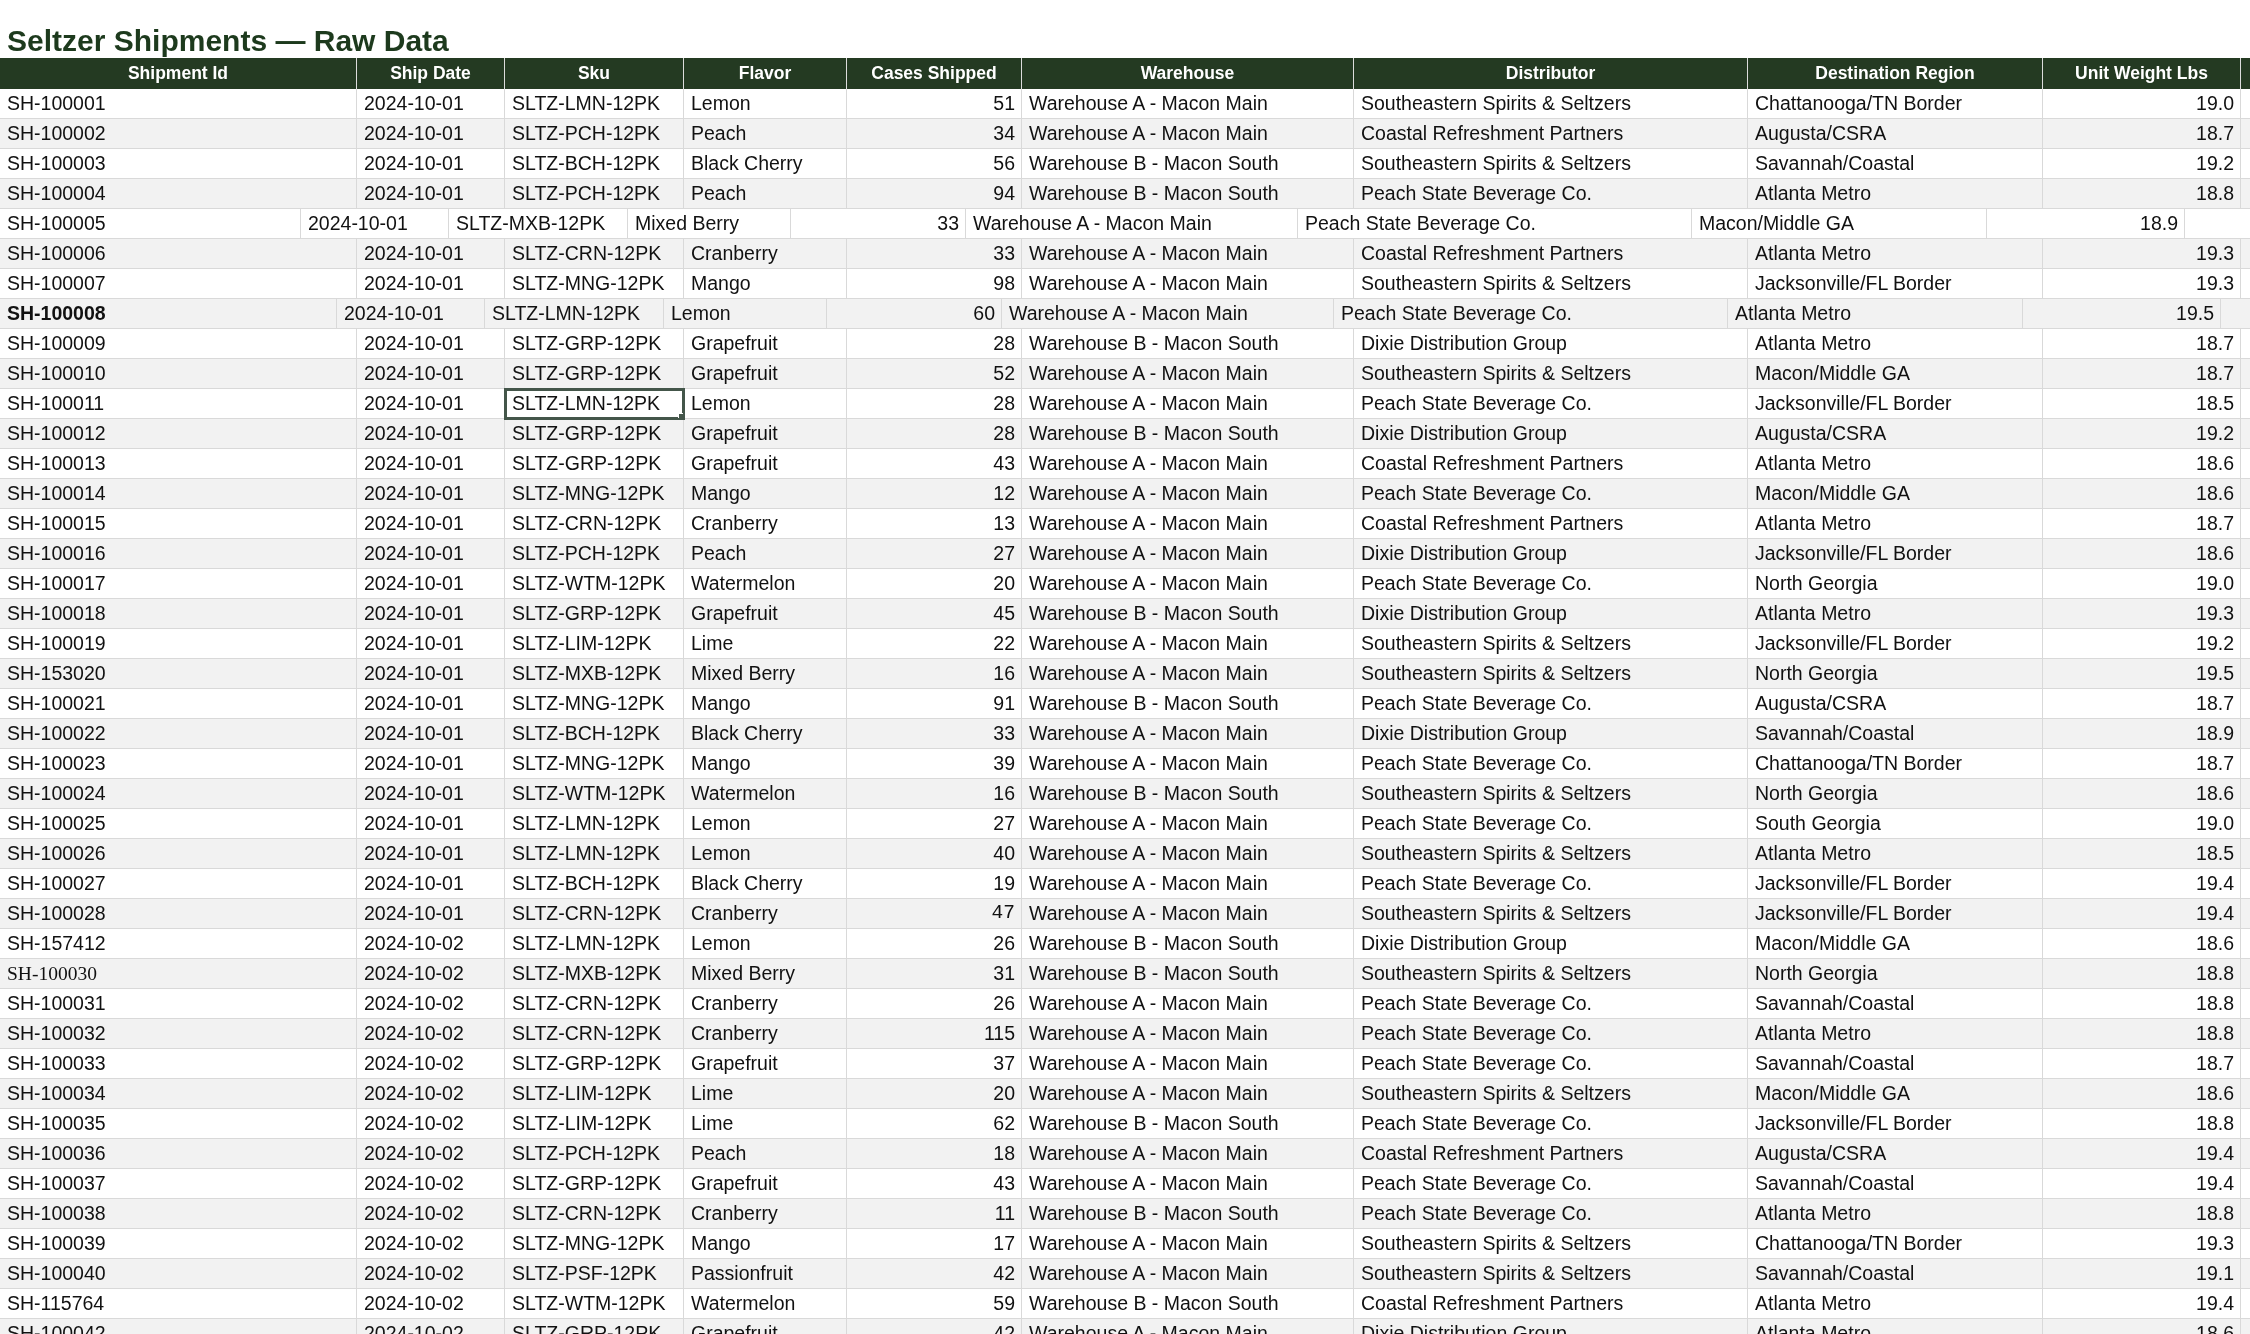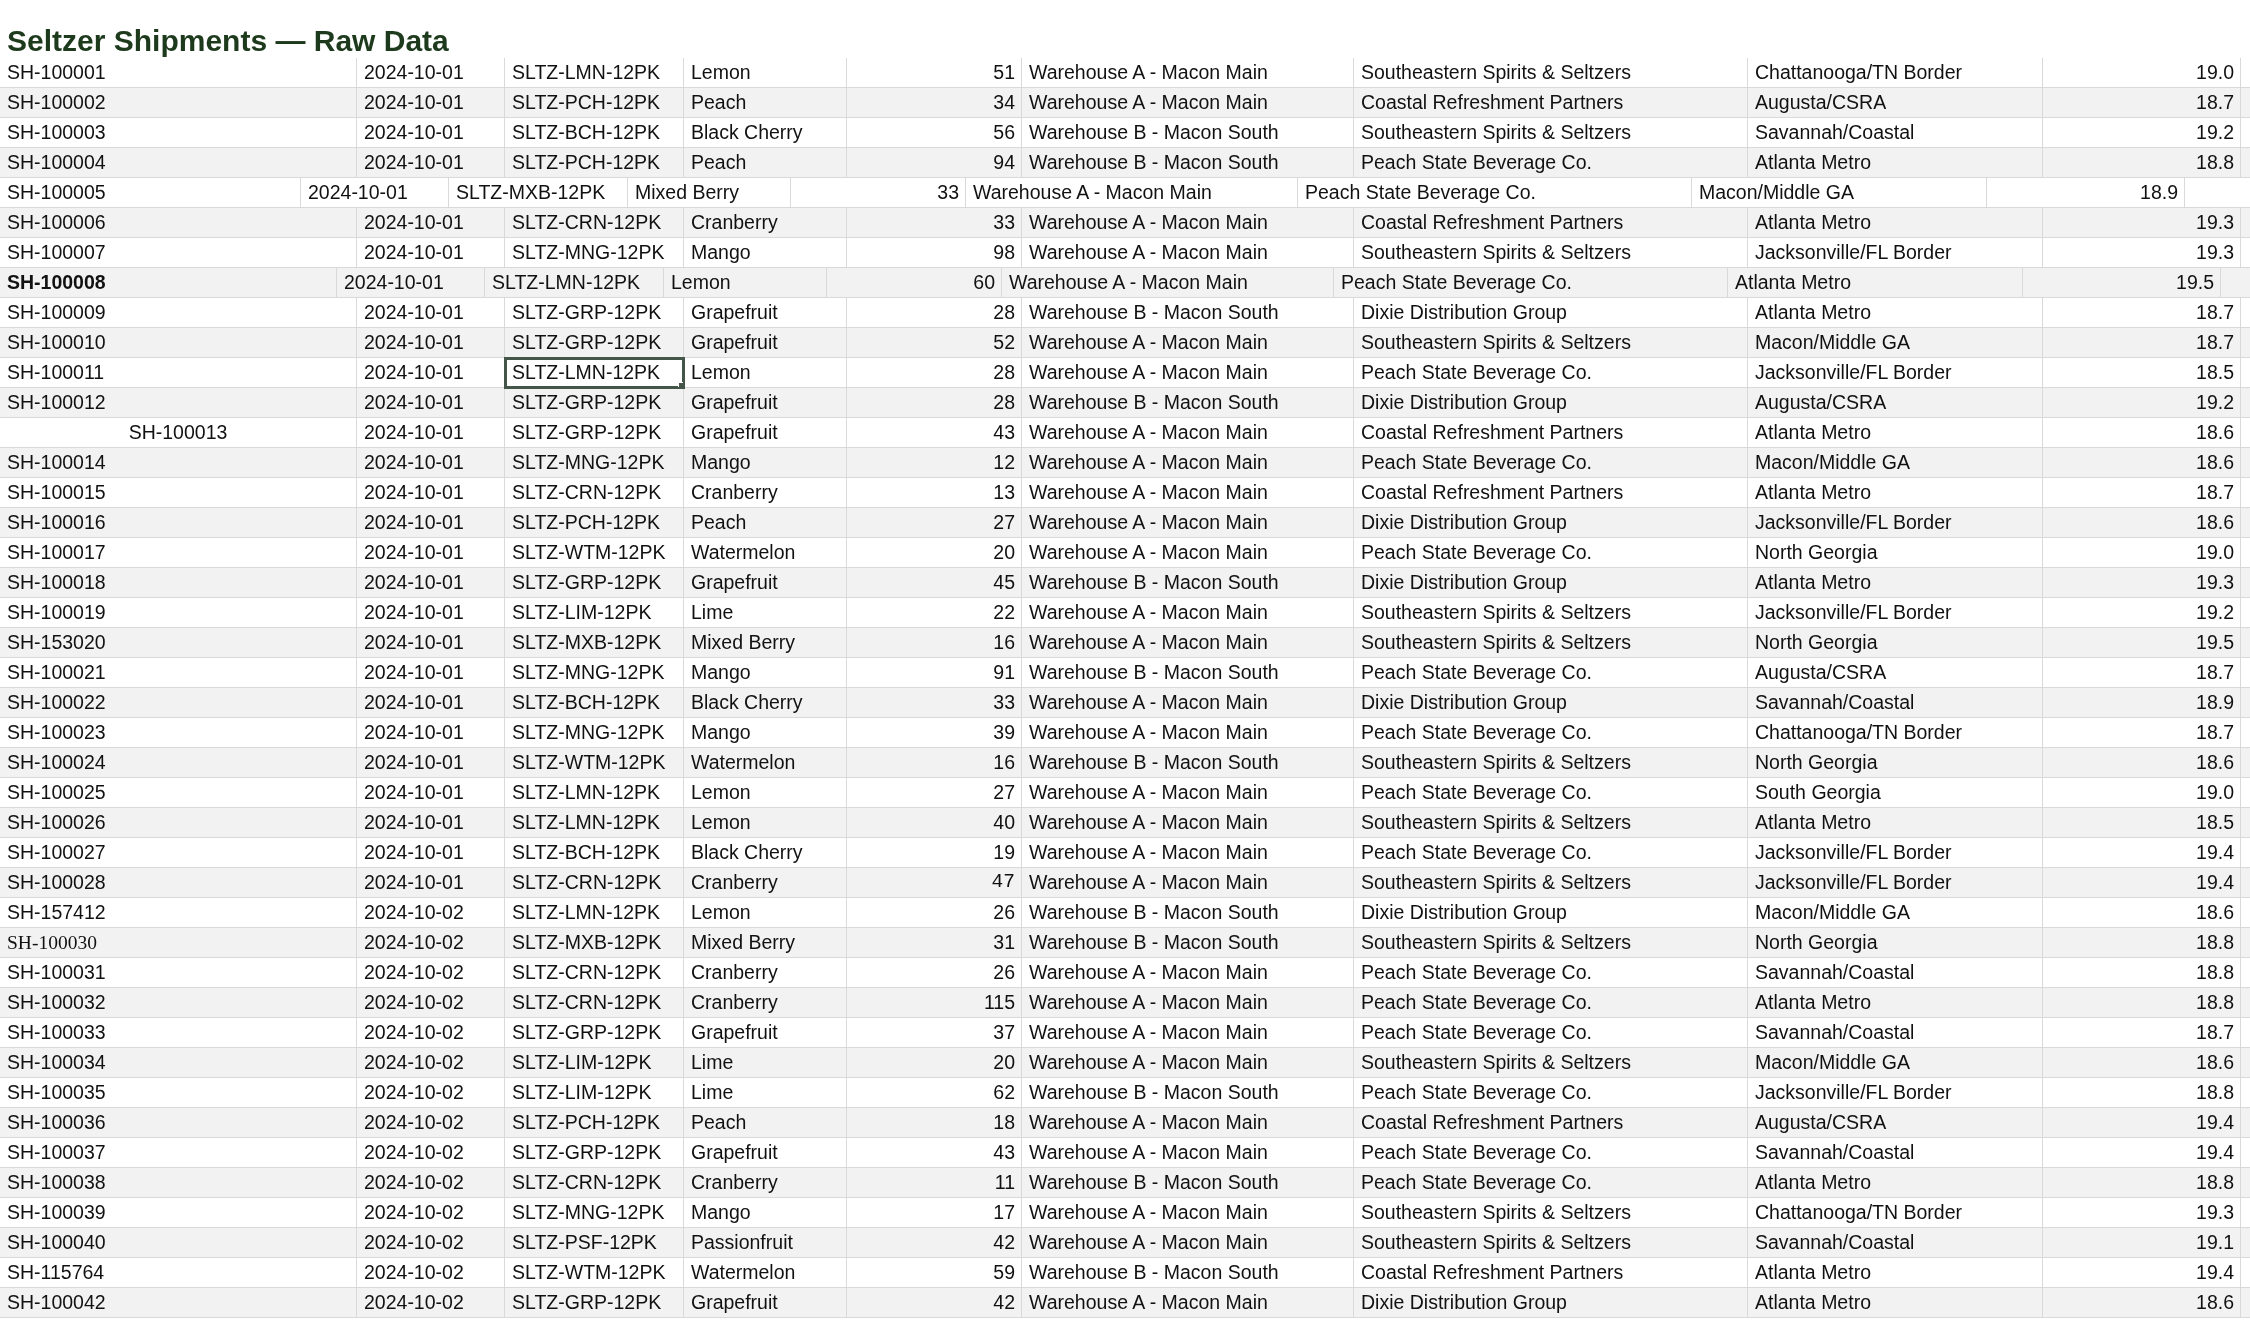--- a/index.html
+++ b/index.html
@@ -51,20 +51,32 @@
     background:var(--selection-border);border:1px solid #ffffff;
     box-sizing:border-box;z-index:4;
   }
 </style>
 </head>
 <body>
 
 <div class="title">Seltzer Shipments — Raw Data</div>
 
 <div class="grid">
+  <div class="hrow" id="hrow">
+      <div class="hcell" style="width: 357px;">Shipment Id</div>
+      <div class="hcell" style="width: 148px;">Ship Date</div>
+      <div class="hcell" style="width: 179px;">Sku</div>
+      <div class="hcell" style="width: 163px;">Flavor</div>
+      <div class="hcell" style="width: 175px;">Cases Shipped</div>
+      <div class="hcell" style="width: 332px;">Warehouse</div>
+      <div class="hcell" style="width: 394px;">Distributor</div>
+      <div class="hcell" style="width: 295px;">Destination Region</div>
+      <div class="hcell" style="width: 198px;">Unit Weight Lbs</div>
+      <div class="hsliver"></div>
+    </div>
   <div id="tbody">
       <div class="row">
         <div class="cell" style="width: 357px;">SH-100001</div>
         <div class="cell" style="width: 148px;">2024-10-01</div>
         <div class="cell" style="width: 179px;">SLTZ-LMN-12PK</div>
         <div class="cell" style="width: 163px;">Lemon</div>
         <div class="cell num" style="width: 175px; text-align: right;">51</div>
         <div class="cell" style="width: 332px;">Warehouse A - Macon Main</div>
         <div class="cell" style="width: 394px;">Southeastern Spirits &amp; Seltzers</div>
         <div class="cell" style="width: 295px;">Chattanooga/TN Border</div>
@@ -197,21 +209,21 @@
         <div class="cell" style="width: 179px;">SLTZ-GRP-12PK</div>
         <div class="cell" style="width: 163px;">Grapefruit</div>
         <div class="cell num" style="width: 175px;">28</div>
         <div class="cell" style="width: 332px;">Warehouse B - Macon South</div>
         <div class="cell" style="width: 394px;">Dixie Distribution Group</div>
         <div class="cell" style="width: 295px;">Augusta/CSRA</div>
         <div class="cell num" style="width: 198px;">19.2</div>
         <div class="sliver"></div>
       </div>
       <div class="row">
-        <div class="cell" style="width: 357px; text-align: center;">SH-100013</div>
+        <div class="cell" style="width: 357px;">SH-100013</div>
         <div class="cell" style="width: 148px;">2024-10-01</div>
         <div class="cell" style="width: 179px;">SLTZ-GRP-12PK</div>
         <div class="cell" style="width: 163px;">Grapefruit</div>
         <div class="cell num" style="width: 175px;">43</div>
         <div class="cell" style="width: 332px;">Warehouse A - Macon Main</div>
         <div class="cell" style="width: 394px;">Coastal Refreshment Partners</div>
         <div class="cell" style="width: 295px;">Atlanta Metro</div>
         <div class="cell num" style="width: 198px;">18.6</div>
         <div class="sliver"></div>
       </div>

